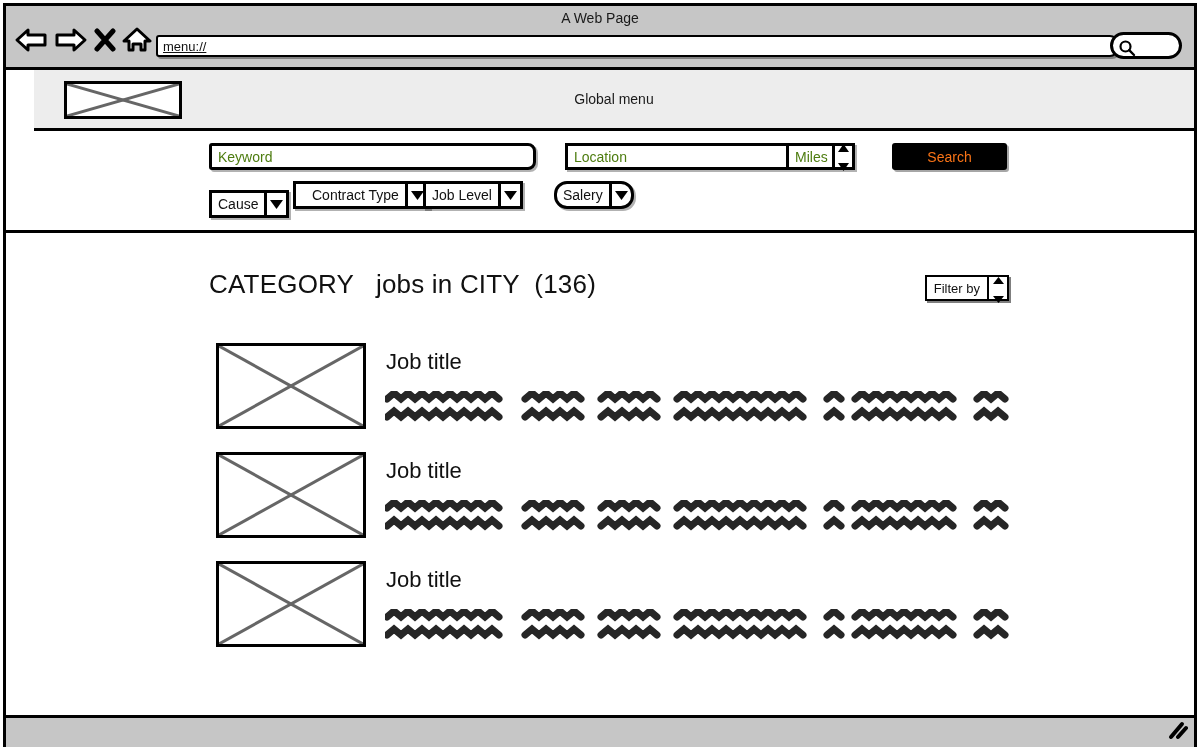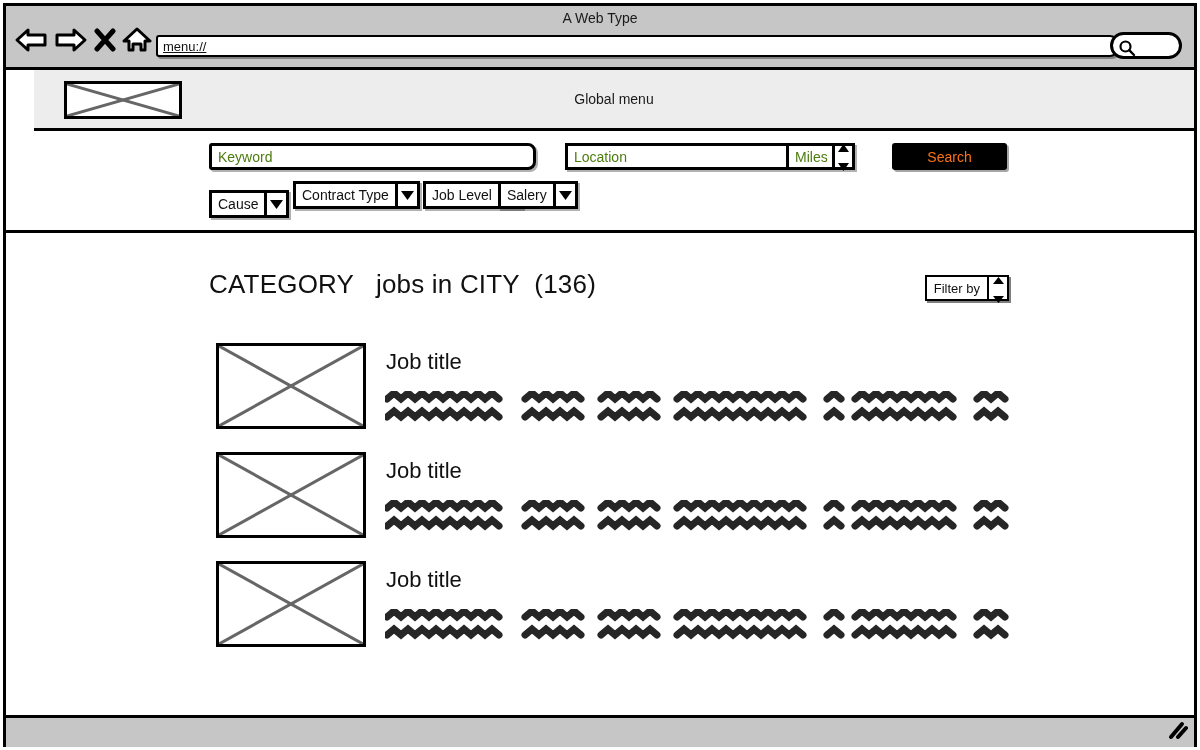--- a/index.html
+++ b/index.html
@@ -183,23 +183,23 @@
   }
   .dropdown .dd-arrow {
     width: 22px;
     border-left: 3px solid #000;
     display: flex;
     align-items: center;
     justify-content: center;
     box-sizing: border-box;
   }
   #dd-cause { left: 203px; margin-top: 9px; }
-  #dd-contract { left: 287px; }
+  #dd-contract { left: 287px; padding-left: 10px; }
   #dd-joblevel { left: 417px; }
-  #dd-salary { left: 492px; }
+  #dd-salary { left: 548px; border-radius: 13px; }
 
   .btn-search {
     position: absolute;
     left: 886px;
     top: 12px;
     width: 115px;
     height: 27px;
     background: #000000;
     border-radius: 3px;
     box-shadow: 2px 2px 0 rgba(0,0,0,0.35);
@@ -321,21 +321,21 @@
     right: 6px;
     bottom: 3px;
   }
 </style>
 </head>
 <body>
 
 <div class="browser-window">
 
   <div class="chrome-bar">
-    <div class="window-title">A Web Type</div>
+    <div class="window-title">A Web Page</div>
 
     <div class="nav-icons">
       <span>
         <svg width="34" height="28" viewBox="0 0 34 28">
           <path d="M3 14 L14 4 L14 9 L31 9 L31 19 L14 19 L14 24 Z" fill="#fff" stroke="#000" stroke-width="3" stroke-linejoin="round"></path>
         </svg>
       </span>
       <span>
         <svg width="34" height="28" viewBox="0 0 34 28">
           <path d="M31 14 L20 4 L20 9 L3 9 L3 19 L20 19 L20 24 Z" fill="#fff" stroke="#000" stroke-width="3" stroke-linejoin="round"></path>

